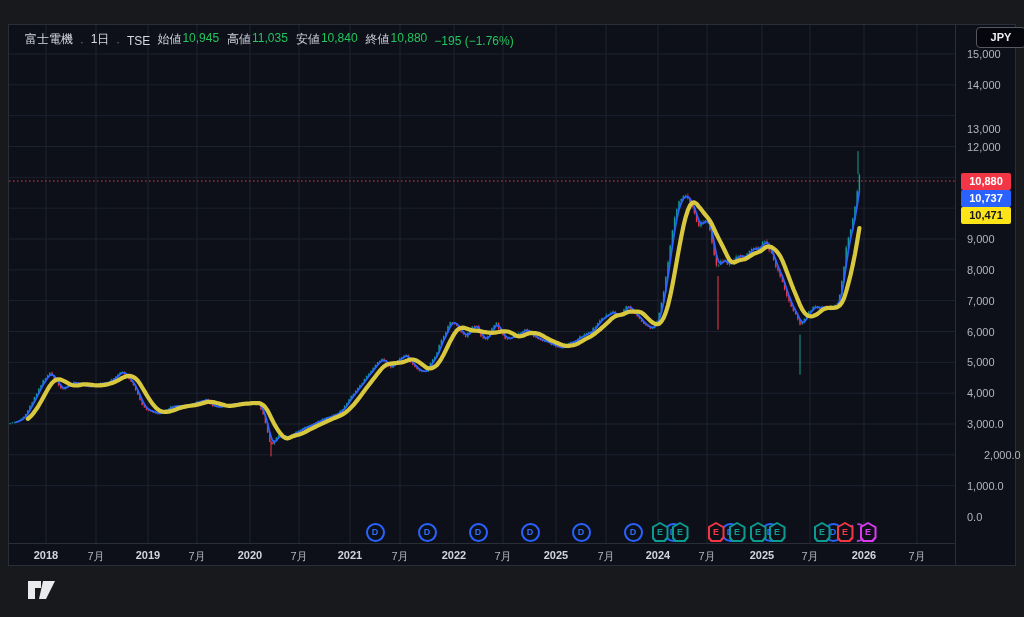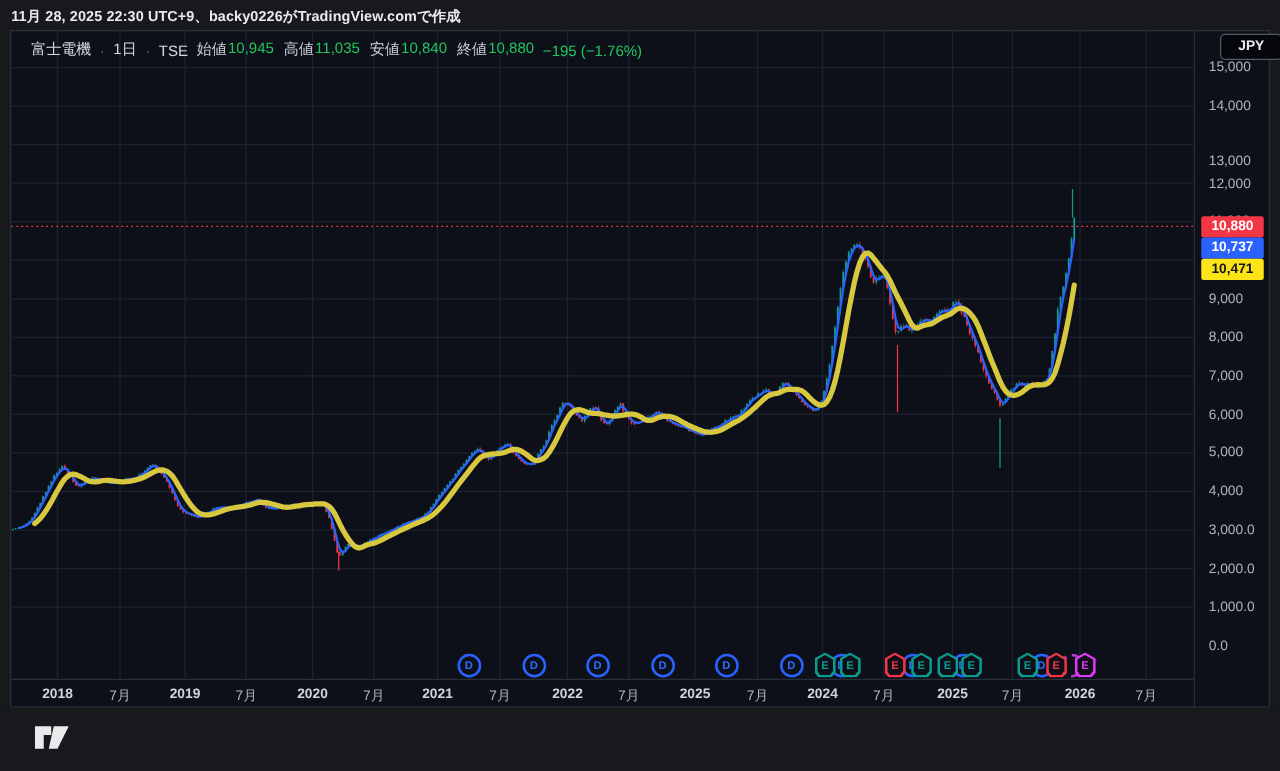--- a/index.html
+++ b/index.html
@@ -56,21 +56,20 @@
   .footer { position:absolute; left:0; top:567px; width:1024px; height:50px; background:#17191c; }
   .brand { position:absolute; left:28px; top:11px; display:flex; align-items:center; gap:9px;
            cursor:pointer; }
   .brand-text { color:#e9eaec; font-size:20px; font-weight:700; letter-spacing:.2px; }
 </style>
 </head>
 <body>
 
 <div id="stage">
 
-  <div class="attribution">11月 28, 2025 22:30 UTC+9、backy0226がTradingView.comで作成</div>
 
   <div class="widget">
 
     <svg id="plot-svg" width="1006" height="541">
         <defs>
           <clipPath id="plotclip">
             <rect x="0" y="0" width="946" height="518"></rect>
           </clipPath>
         </defs>
         <g clip-path="url(#plotclip)">
@@ -966,21 +965,21 @@
         <div class="ptick" style="top: 98px;">13,000</div>
         <div class="ptick" style="top: 115.504px;">12,000</div>
         <div class="ptick" style="top: 146.337px;">11,000</div>
         <div class="ptick" style="top: 208.003px;">9,000</div>
         <div class="ptick" style="top: 238.836px;">8,000</div>
         <div class="ptick" style="top: 269.669px;">7,000</div>
         <div class="ptick" style="top: 300.502px;">6,000</div>
         <div class="ptick" style="top: 331.335px;">5,000</div>
         <div class="ptick" style="top: 362.168px;">4,000</div>
         <div class="ptick" style="top: 393.001px;">3,000.0</div>
-        <div class="ptick" style="top: 423.834px;">2,000.0</div>
+        <div class="ptick" style="top: 423.834px; margin-left: 17px;">2,000.0</div>
         <div class="ptick" style="top: 454.667px;">1,000.0</div>
         <div class="ptick" style="top: 485.5px;">0.0</div>
         <div class="plabel" style="background: rgb(242, 54, 69); color: rgb(255, 255, 255); top: 147.537px;">10,880</div>
         <div class="plabel" style="background: rgb(41, 98, 255); color: rgb(255, 255, 255); top: 164.537px;">10,737</div>
         <div class="plabel" style="background: rgb(252, 228, 24); color: rgb(19, 23, 34); top: 181.537px;">10,471</div>
       </div>
 
     <div class="time-axis" id="time-axis">
         <div class="ttick major" style="left: 37px;">2018</div>
         <div class="ttick" style="left: 87px;">7月</div>

